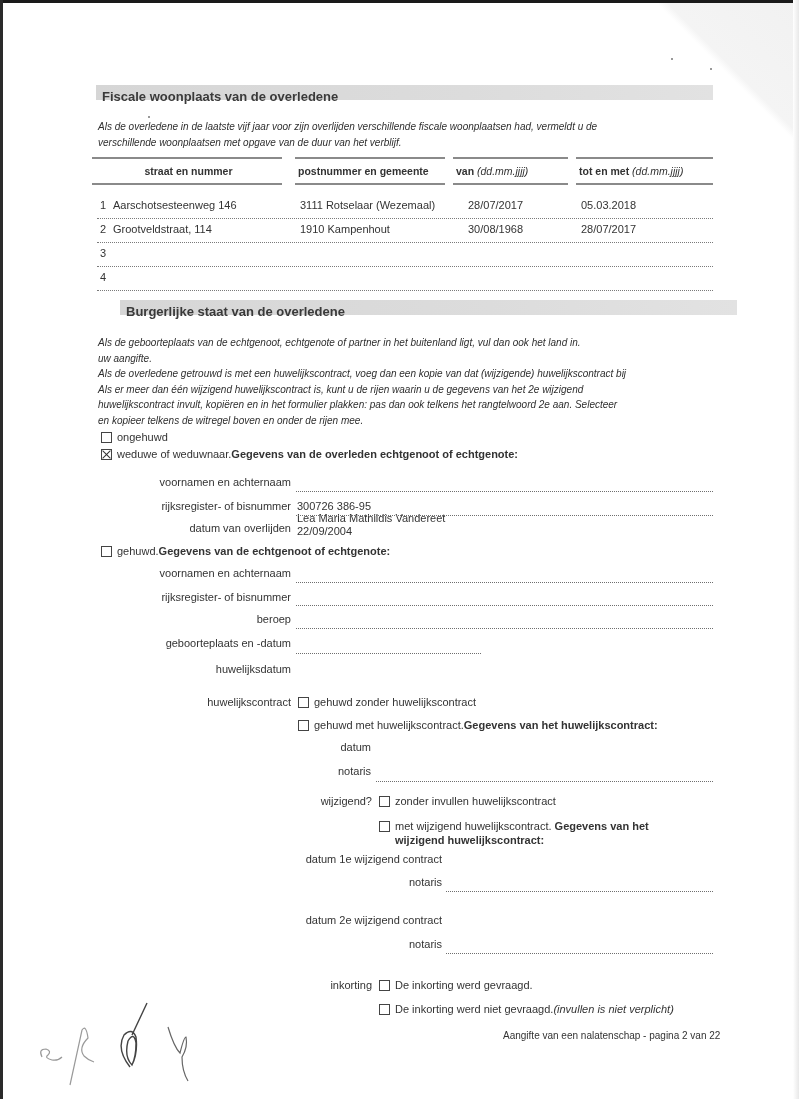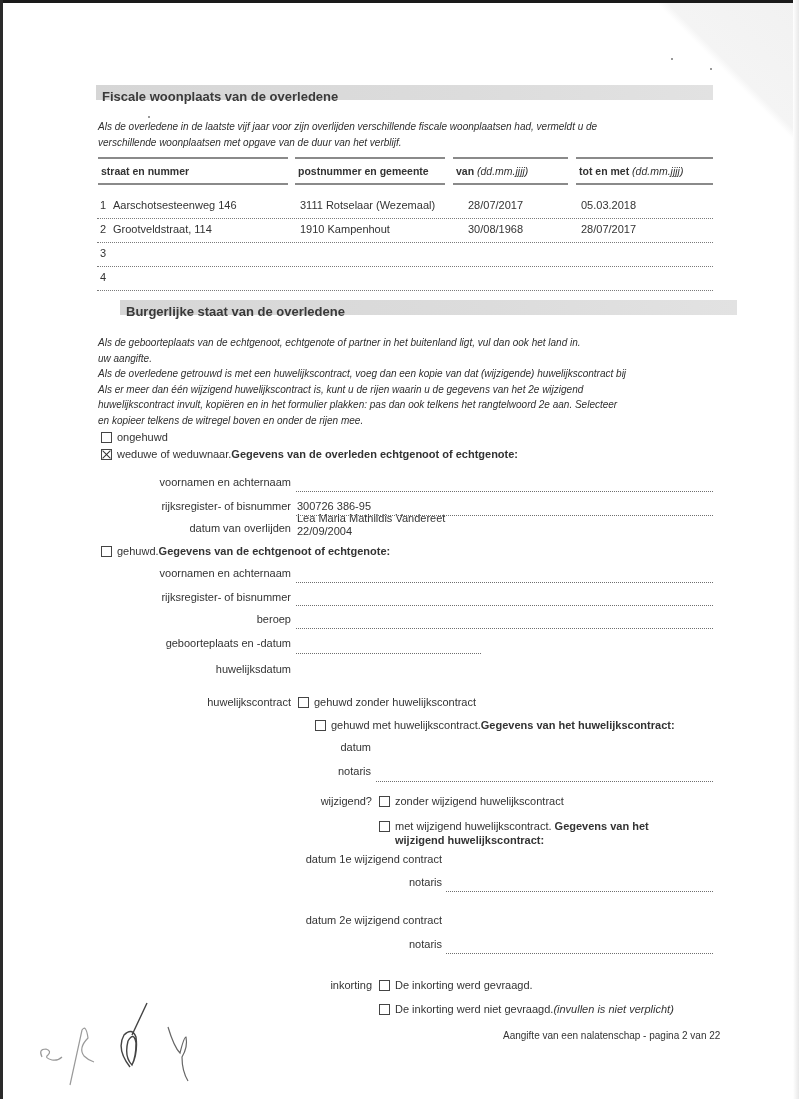--- a/index.html
+++ b/index.html
@@ -73,21 +73,21 @@
   <div class="stray-dot" style="left:671px;top:58px;"></div>
   <div class="stray-dot" style="left:710px;top:68px;"></div>
   <div class="stray-dot" style="left:148px;top:116px;"></div>
 
   <div class="section-head" style="top:85px;">Fiscale woonplaats van de overledene</div>
   <div class="intro" style="top:119px;">
     <div>Als de overledene in de laatste vijf jaar voor zijn overlijden verschillende fiscale woonplaatsen had, vermeldt u de</div>
     <div>verschillende woonplaatsen met opgave van de duur van het verblijf.</div>
   </div>
 
-  <div class="col-head" style="left:98px;width:190px;"><span>straat en nummer</span></div>
+  <div class="col-head" style="left:92px;width:190px;text-align:center;"><span>straat en nummer</span></div>
   <div class="col-head" style="left:295px;width:150px;"><span>postnummer en gemeente</span></div>
   <div class="col-head" style="left:453px;width:115px;"><span>van </span><span class="it">(dd.mm.jjjj)</span></div>
   <div class="col-head" style="left:576px;width:137px;"><span>tot en met </span><span class="it">(dd.mm.jjjj)</span></div>
 
   <div class="res-row" style="top:195px;">
     <span class="res-cell" style="left:3px;">1</span>
     <span class="res-cell" style="left:16px;">Aarschotsesteenweg 146</span>
     <span class="res-cell" style="left:203px;">3111 Rotselaar (Wezemaal)</span>
     <span class="res-cell" style="left:371px;">28/07/2017</span>
     <span class="res-cell" style="left:484px;">05.03.2018</span>
@@ -152,33 +152,33 @@
   <div class="field-line" style="left:296px;top:628px;width:417px;"></div>
   <div class="field-label" style="right:508px;top:637px;">geboorteplaats en -datum</div>
   <div class="field-line" style="left:296px;top:653px;width:185px;"></div>
   <div class="field-label" style="right:508px;top:663px;">huwelijksdatum</div>
 
   <div class="field-label" style="right:508px;top:696px;">huwelijkscontract</div>
   <div class="cb-line" style="left:298px;top:696px;">
     <span class="cb"></span>
     <span>gehuwd zonder huwelijkscontract</span>
   </div>
-  <div class="cb-line" style="left:315px;top:719px;">
+  <div class="cb-line" style="left:298px;top:719px;">
     <span class="cb"></span>
     <span>gehuwd met huwelijkscontract. </span>
     <span class="bold">Gegevens van het huwelijkscontract:</span>
   </div>
   <div class="field-label" style="right:428px;top:741px;">datum</div>
   <div class="field-label" style="right:428px;top:765px;">notaris</div>
   <div class="field-line" style="left:376px;top:781px;width:337px;"></div>
 
   <div class="field-label" style="right:427px;top:795px;">wijzigend?</div>
   <div class="cb-line" style="left:379px;top:795px;">
     <span class="cb"></span>
-    <span>zonder wijzigend huwelijkscontract</span>
+    <span>zonder invullen huwelijkscontract</span>
   </div>
   <div class="cb-line" style="left:379px;top:819px;align-items:flex-start;">
     <span class="cb" style="margin-top:2px;"></span>
     <span style="line-height:14px;">
       <span>met wijzigend huwelijkscontract. </span><span class="bold">Gegevens van het</span><br>
       <span class="bold">wijzigend huwelijkscontract:</span>
     </span>
   </div>
 
   <div class="field-label" style="right:357px;top:853px;text-align:center;">datum 1e wijzigend contract</div>

